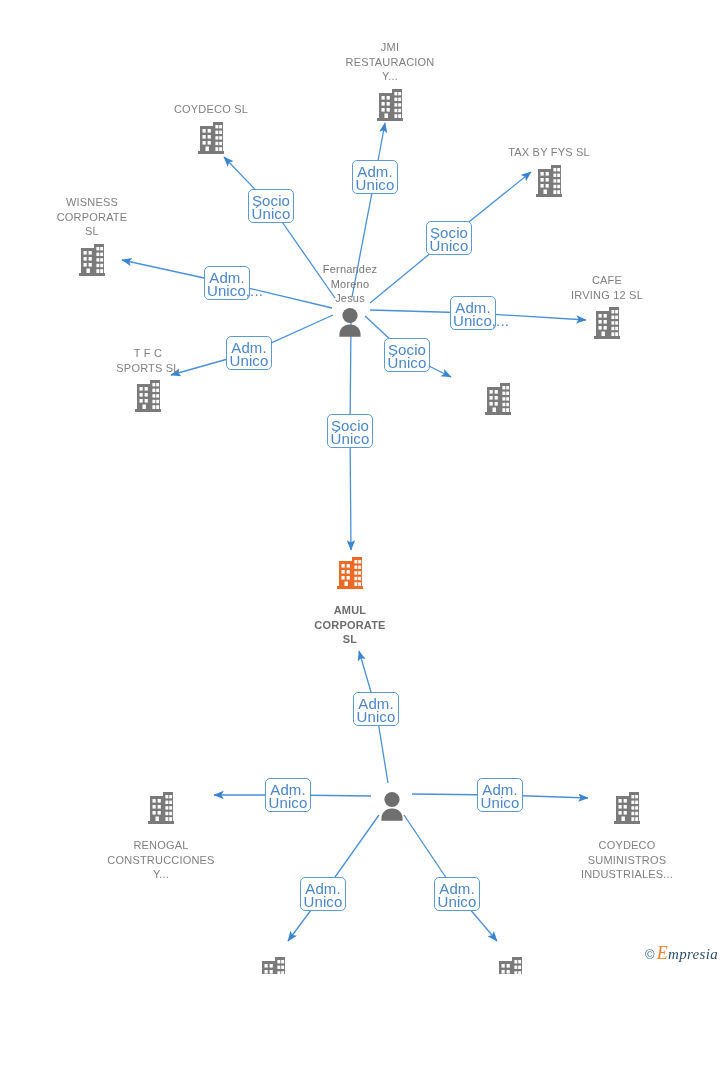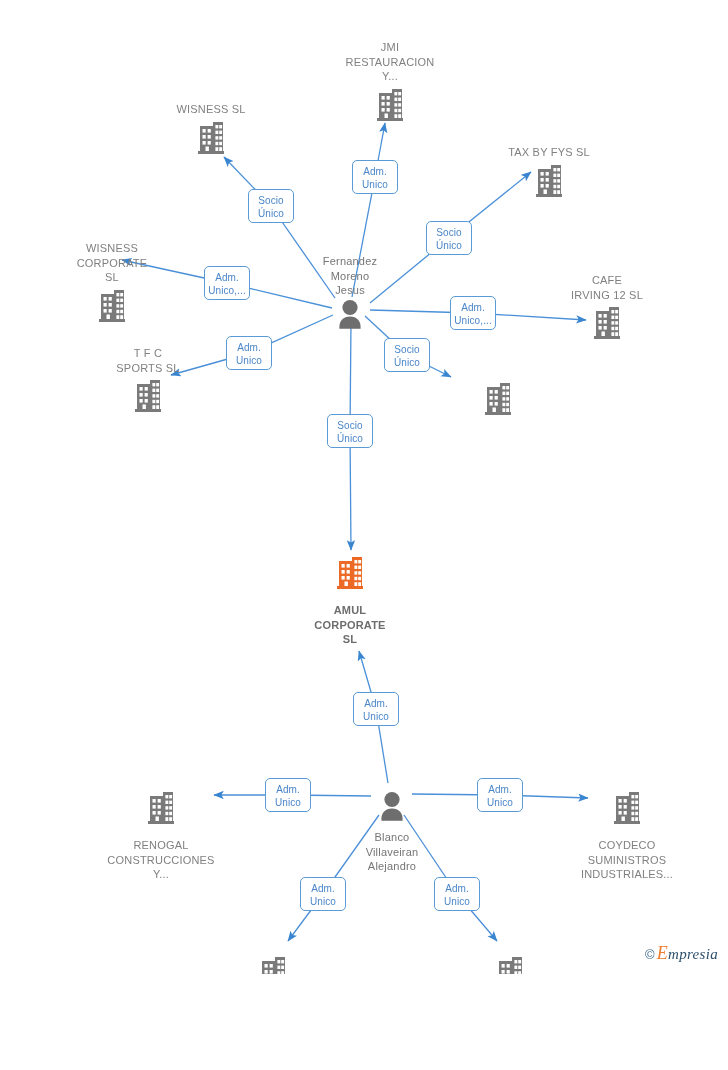--- a/index.html
+++ b/index.html
@@ -38,30 +38,30 @@
   .node .glyph {
     display: block;
     line-height: 0;
   }
   .node .label {
     display: block;
     white-space: pre-line;
   }
   .node.company-above .label { margin-bottom: 3px; }
   .node.company-below .label { margin-top: 14px; }
-  .node.person .label { margin-top: 8px; color: #757575; }
+  .node.person .label { margin-top: 16px; color: #757575; }
   .node.focus .label { color: #6d6d6d; font-weight: bold; }
   .edge-label {
     position: absolute;
     box-sizing: border-box;
     background: #ffffff;
     border: 1.3px solid #5b9bd5;
     border-radius: 5px;
     color: #4a86c8;
-    font-size: 10px;
+    font-size: 15px;
     line-height: 13px;
     text-align: center;
     padding: 4px 2px 19px 2px;
     white-space: pre-line;
     letter-spacing: 0.1px;
   }
   #watermark {
     position: absolute;
     right: 10px;
     bottom: 10px;
@@ -150,21 +150,21 @@
               <rect x="20.4" y="16.2" width="2.9" height="3.4"></rect>
               <rect x="24.2" y="16.2" width="2.9" height="3.4"></rect>
               <rect x="20.4" y="21.8" width="2.9" height="3.4"></rect>
               <rect x="24.2" y="21.8" width="2.9" height="3.4"></rect>
               <rect x="20.4" y="27.2" width="2.9" height="3.8"></rect>
               <rect x="24.2" y="27.2" width="2.9" height="3.8"></rect>
             </g>
           </svg></span>
       </div>
       <div class="node company-above" style="left: 211px; top: 102px;">
-        <span class="label">WISNESS  SL</span>
+        <span class="label">COYDECO  SL</span>
         <span class="glyph"><svg width="32" height="34" viewBox="0 0 32 34" xmlns="http://www.w3.org/2000/svg">
             <g fill="#7a7a7a">
               <rect x="3" y="31" width="26" height="3"></rect>
               <rect x="5" y="6" width="13" height="25"></rect>
               <rect x="18" y="2" width="10" height="29"></rect>
             </g>
             <g fill="#ffffff">
               <rect x="7.5" y="9" width="3.2" height="3.6"></rect>
               <rect x="12.6" y="9" width="3.2" height="3.6"></rect>
               <rect x="7.5" y="15" width="3.2" height="3.6"></rect>
@@ -207,21 +207,21 @@
               <rect x="24.2" y="10.6" width="2.9" height="3.4"></rect>
               <rect x="20.4" y="16.2" width="2.9" height="3.4"></rect>
               <rect x="24.2" y="16.2" width="2.9" height="3.4"></rect>
               <rect x="20.4" y="21.8" width="2.9" height="3.4"></rect>
               <rect x="24.2" y="21.8" width="2.9" height="3.4"></rect>
               <rect x="20.4" y="27.2" width="2.9" height="3.8"></rect>
               <rect x="24.2" y="27.2" width="2.9" height="3.8"></rect>
             </g>
           </svg></span>
       </div>
-      <div class="node company-above" style="left: 112px; top: 195px; margin-top: 46px;">
+      <div class="node company-above" style="left: 92px; top: 195px;">
         <span class="label">WISNESS
 CORPORATE
 SL</span>
         <span class="glyph"><svg width="32" height="34" viewBox="0 0 32 34" xmlns="http://www.w3.org/2000/svg">
             <g fill="#7a7a7a">
               <rect x="3" y="31" width="26" height="3"></rect>
               <rect x="5" y="6" width="13" height="25"></rect>
               <rect x="18" y="2" width="10" height="29"></rect>
             </g>
             <g fill="#ffffff">
@@ -406,23 +406,20 @@
 CONSTRUCCIONES
 Y...</span>
       </div>
       <div class="node person" style="left: 392px; top: 790px;">
         <span class="glyph"><svg width="30" height="32" viewBox="0 0 30 32" xmlns="http://www.w3.org/2000/svg">
             <g fill="#6e6e6e">
               <circle cx="15" cy="9.5" r="7.6"></circle>
               <path d="M15 18.5c-6.8 0-10.6 4.6-10.6 10.2 0 1.2 0 2 0 2h21.2s0-0.8 0-2c0-5.6-3.8-10.2-10.6-10.2z"></path>
             </g>
           </svg></span>
-        <span class="label">Blanco
-Villaveiran
-Alejandro</span>
       </div>
       <div class="node company-below" style="left: 627px; top: 790px;">
         <span class="glyph"><svg width="32" height="34" viewBox="0 0 32 34" xmlns="http://www.w3.org/2000/svg">
             <g fill="#7a7a7a">
               <rect x="3" y="31" width="26" height="3"></rect>
               <rect x="5" y="6" width="13" height="25"></rect>
               <rect x="18" y="2" width="10" height="29"></rect>
             </g>
             <g fill="#ffffff">
               <rect x="7.5" y="9" width="3.2" height="3.6"></rect>

